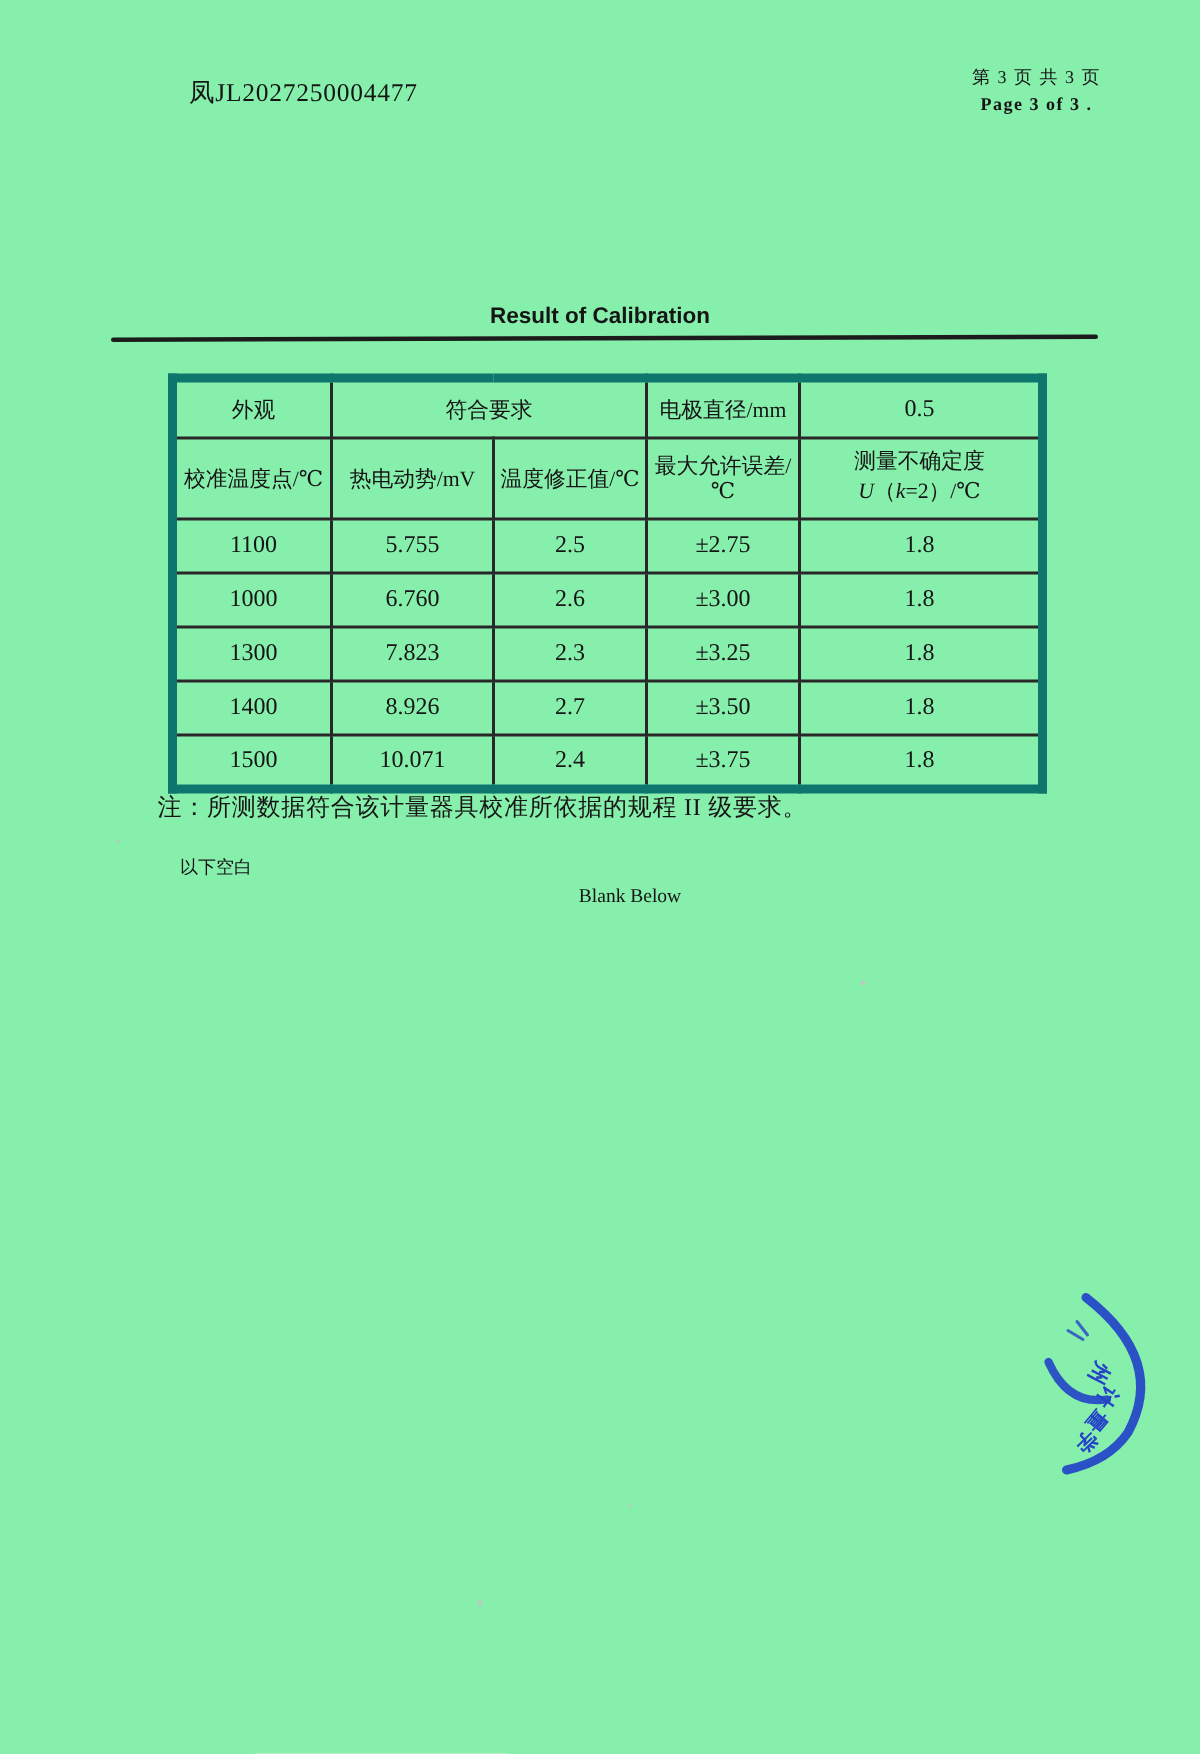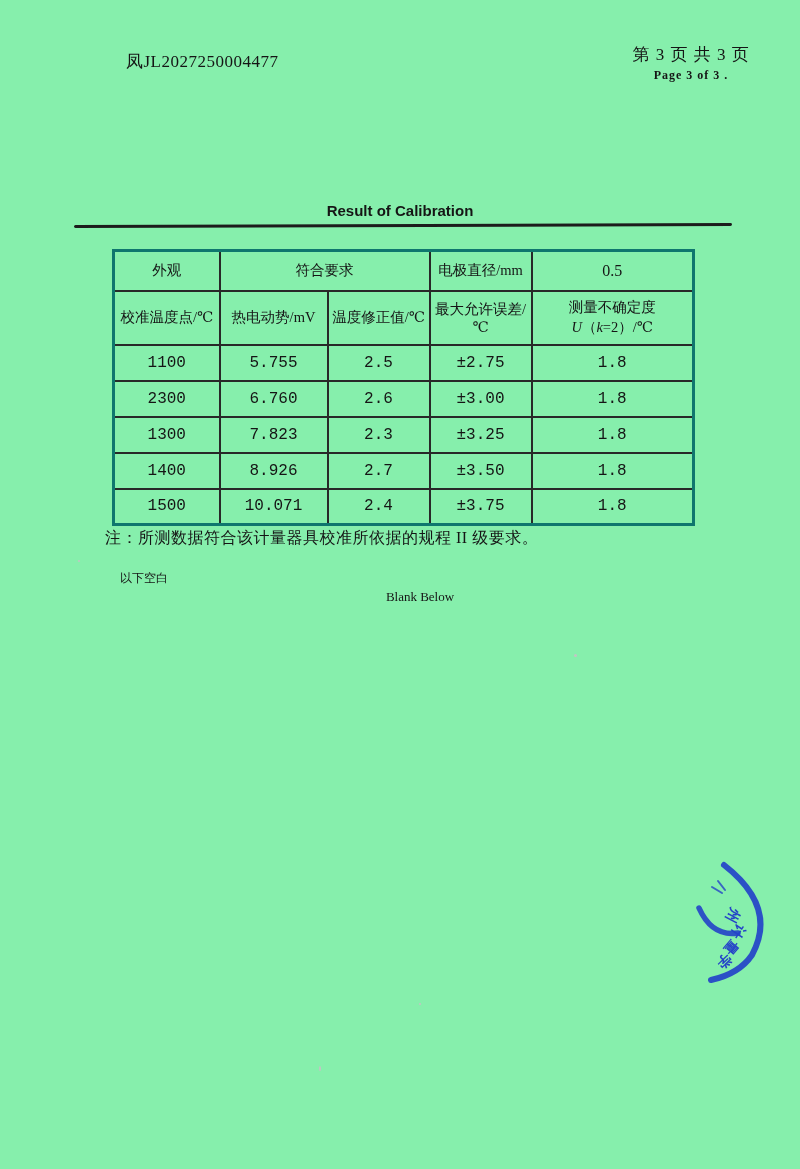--- a/index.html
+++ b/index.html
@@ -6,41 +6,41 @@
   .page {
     position:relative; width:800px; height:1169px; margin:0 auto;
     background:#86efac; overflow:hidden;
     font-family:"Liberation Serif","DejaVu Serif",serif; color:#151515;
   }
   .abs { position:absolute; }
 
   .cert-no { left:126px; top:50px; font-size:17px; letter-spacing:0.5px; }
 
   .page-info { left:610px; top:43px; width:162px; text-align:center; }
-  .page-info .cn { font-size:17px; letter-spacing:1px; }
+  .page-info .cn { font-size:12px; letter-spacing:1px; }
   .page-info .en { font-size:12px; font-weight:bold; margin-top:2px; letter-spacing:1px; }
 
   .title-cn { left:0; top:134px; width:800px; text-align:center;
               font-size:36px; font-weight:bold; letter-spacing:6px; }
   .title-en { left:0; top:202px; width:800px; text-align:center;
               font-size:15px; font-weight:bold;
               font-family:"Liberation Sans","DejaVu Sans",sans-serif; }
 
   .rule { left:74px; top:224px; width:658px; height:3px; background:#1c1c1c;
           border-radius:2px; transform:rotate(-0.18deg); }
 
   table.cal { position:absolute; left:112px; top:249px; width:580px;
               border-collapse:collapse; table-layout:fixed;
-              border:3px solid #0f766e; }
+              border:6px solid #0f766e; }
   .cal td { border:2px solid #282828; text-align:center; vertical-align:middle;
             padding:0; font-size:16px; }
   .cal td.hdr { font-size:14.5px; }
   .cal tr.r1 { height:40px; }
   .cal tr.r2 { height:54px; }
-  .cal tr.rd { height:36px;font-family:Liberation Mono, monospace; }
+  .cal tr.rd { height:36px; }
   .cal .u-line { font-size:14.5px; line-height:1.35; }
   .it { font-style:italic; }
 
   .note { left:105px; top:528px; font-size:16px; letter-spacing:0.5px; }
 
   .blank-cn { left:120px; top:570px; width:600px; text-align:left; font-size:12px; }
   .blank-en { left:120px; top:589px; width:600px; text-align:center;
               font-size:13px; font-weight:normal; }
 
   .stamp { left:688px; top:845px; width:112px; height:156px; }
@@ -90,21 +90,21 @@
         </td>
       </tr>
       <tr class="rd">
         <td>1100</td>
         <td>5.755</td>
         <td>2.5</td>
         <td>±2.75</td>
         <td>1.8</td>
       </tr>
       <tr class="rd">
-        <td>2300</td>
+        <td>1000</td>
         <td>6.760</td>
         <td>2.6</td>
         <td>±3.00</td>
         <td>1.8</td>
       </tr>
       <tr class="rd">
         <td>1300</td>
         <td>7.823</td>
         <td>2.3</td>
         <td>±3.25</td>

